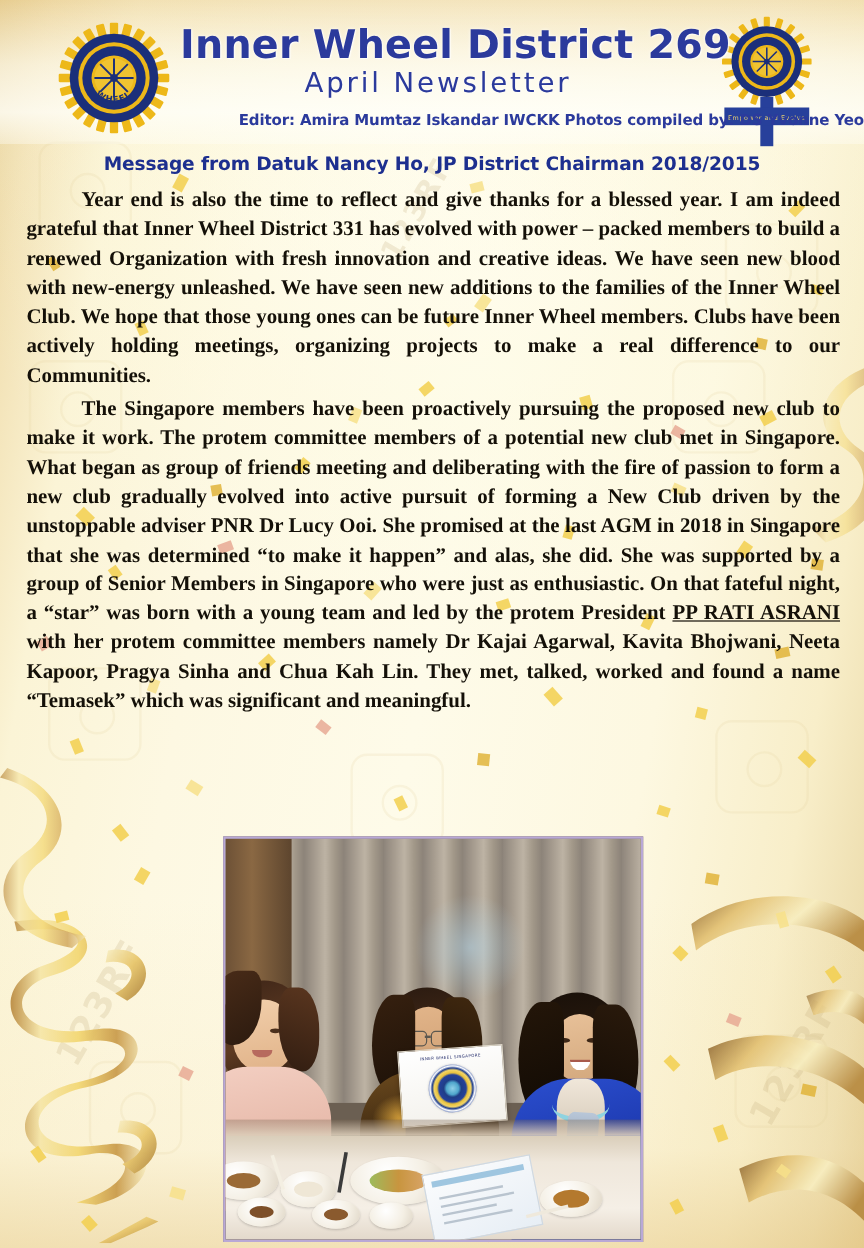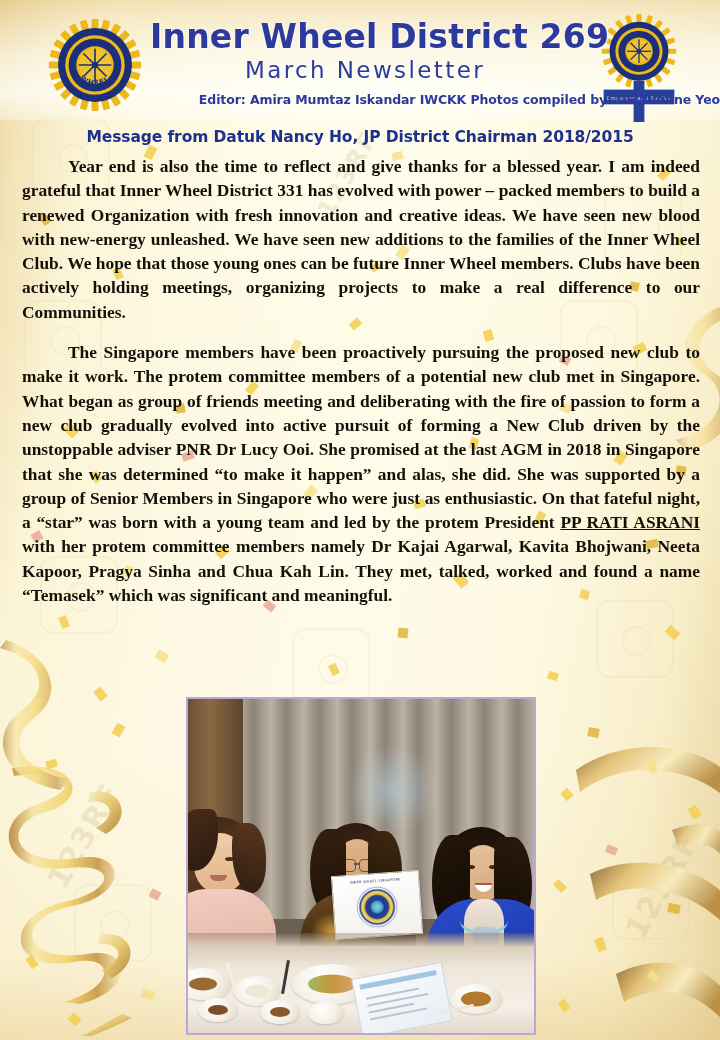--- a/index.html
+++ b/index.html
@@ -156,21 +156,21 @@
     width: 678px;
     color: #141008;
     font-family: "Liberation Serif", serif;
     font-weight: bold;
     font-size: 17.4px;
     line-height: 24.3px;
     text-align: justify;
     text-justify: inter-word;
   }
   .article p { margin: 0 0 0 0; }
-  .article p.p2 { margin-top: 16px; }
+  .article p.p2 { margin-top: 4px; }
   .indent { display: inline-block; width: 46px; }
   .u { text-decoration: underline; }
 
   
   .photo-wrap {
     position: absolute;
     left: 186px; top: 697px;
     width: 350px; height: 338px;
     border: 2px solid #b9a8d6;
     box-sizing: border-box;
@@ -514,21 +514,21 @@
       </g>
 
       <rect x="45.5" y="70" width="11" height="42" fill="#27409b"></rect>
 
       <rect x="15" y="79" width="72" height="15" fill="#27409b"></rect>
       <text x="51" y="89.4" font-family="DejaVu Sans, sans-serif" font-size="5.4" fill="#e8cf72" text-anchor="middle" letter-spacing="0.5">Empower and Evolve</text>
     </svg>
 
     <div class="title-block">
       <div class="main-title">Inner Wheel District 269</div>
-      <div class="sub-title">March Newsletter</div>
+      <div class="sub-title">April Newsletter</div>
     </div>
 
     <div class="byline">Editor: Amira Mumtaz Iskandar IWCKK  Photos compiled by: DS Yvonne Yeo</div>
   </div>
 
   <div class="headline">Message from  Datuk Nancy Ho, JP District Chairman 2018/2015</div>
 
   <div class="article">
     <p><span class="indent"></span><span>Year end is also the time to reflect and give thanks for a blessed year. I am indeed grateful that Inner  Wheel District 331 has evolved with power – packed members to build a renewed Organization with fresh innovation and creative ideas. We have seen new blood with new-energy unleashed. We have seen new additions to the families of the Inner Wheel Club. We hope that those young ones can be future Inner Wheel members. Clubs have been actively holding meetings, organizing projects to make a real difference to our Communities.</span></p>
     <p class="p2"><span class="indent"></span><span>The Singapore members have been proactively pursuing the proposed new club to make it work. The protem committee members of a potential new club met in Singapore. What began as group of friends meeting and deliberating with the fire of passion to form a new club gradually evolved into active pursuit of forming a New Club driven  by the unstoppable adviser PNR Dr Lucy Ooi. She promised at the last AGM in 2018 in Singapore that she was determined “to make it happen” and alas, she did. She was supported by a group of Senior Members in Singapore who were just as enthusiastic. On that fateful night, a “star” was born with a young team and led by the protem President </span><span class="u">PP RATI ASRANI</span><span> with her protem committee members namely Dr Kajai Agarwal, Kavita Bhojwani, Neeta Kapoor, Pragya Sinha and Chua Kah Lin. They met, talked, worked and found a name “Temasek” which was significant and meaningful.</span></p>

